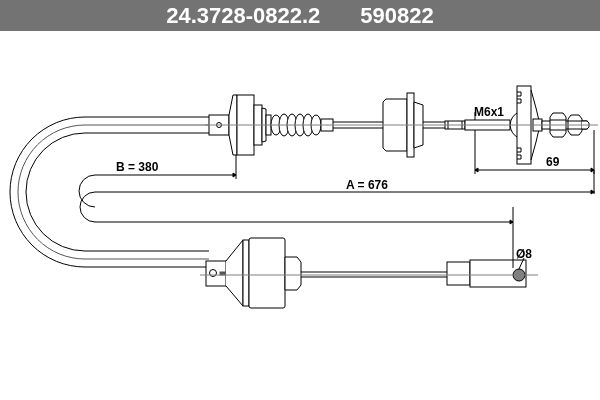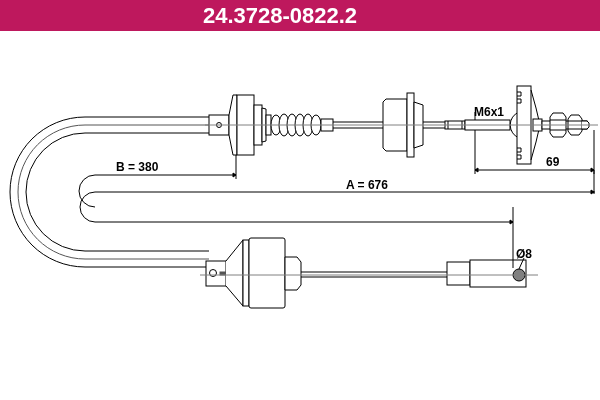--- a/index.html
+++ b/index.html
@@ -1,32 +1,33 @@
 <!DOCTYPE html>
 <html><head>
 <meta charset="utf-8">
 <style>
   html, body { margin: 0; padding: 0; background: #ffffff; }
   body { width: 600px; height: 400px; overflow: hidden; position: relative; font-family: "Liberation Sans", sans-serif; }
   .header {
     position: absolute; left: 0; top: 0; width: 600px; height: 31px;
-    background: #be185d; color: #ffffff;
+    background: #737373; color: #ffffff;
     display: flex; align-items: center; justify-content: center;
     font-family: "Liberation Sans", sans-serif; font-weight: bold; font-size: 22px;
     letter-spacing: 0px;
   }
   .header .pn { margin-right: 40px; }
   svg.drawing { position: absolute; left: 0; top: 31px; }
   .lbl { font-family: "Liberation Sans", sans-serif; font-weight: bold; font-size: 12px; fill: #000; }
 </style>
 </head>
 <body>
 
 <div class="header">
   <span class="pn">24.3728-0822.2</span>
+  <span>590822</span>
 </div>
 
 <svg class="drawing" width="600" height="369" viewBox="0 31 600 369" xmlns="http://www.w3.org/2000/svg" fill="none" stroke="#000" stroke-width="1">
 
   <g>
     <path d="M209,117 L85,117 A75,75 0 0 0 85,267 L209,267"></path>
     <path d="M209,125 L85,125 A67,67 0 0 0 85,259 L209,259" stroke="#555"></path>
     <path d="M209,133 L85,133 A59,59 0 0 0 85,251 L209,251"></path>
   </g>
 

